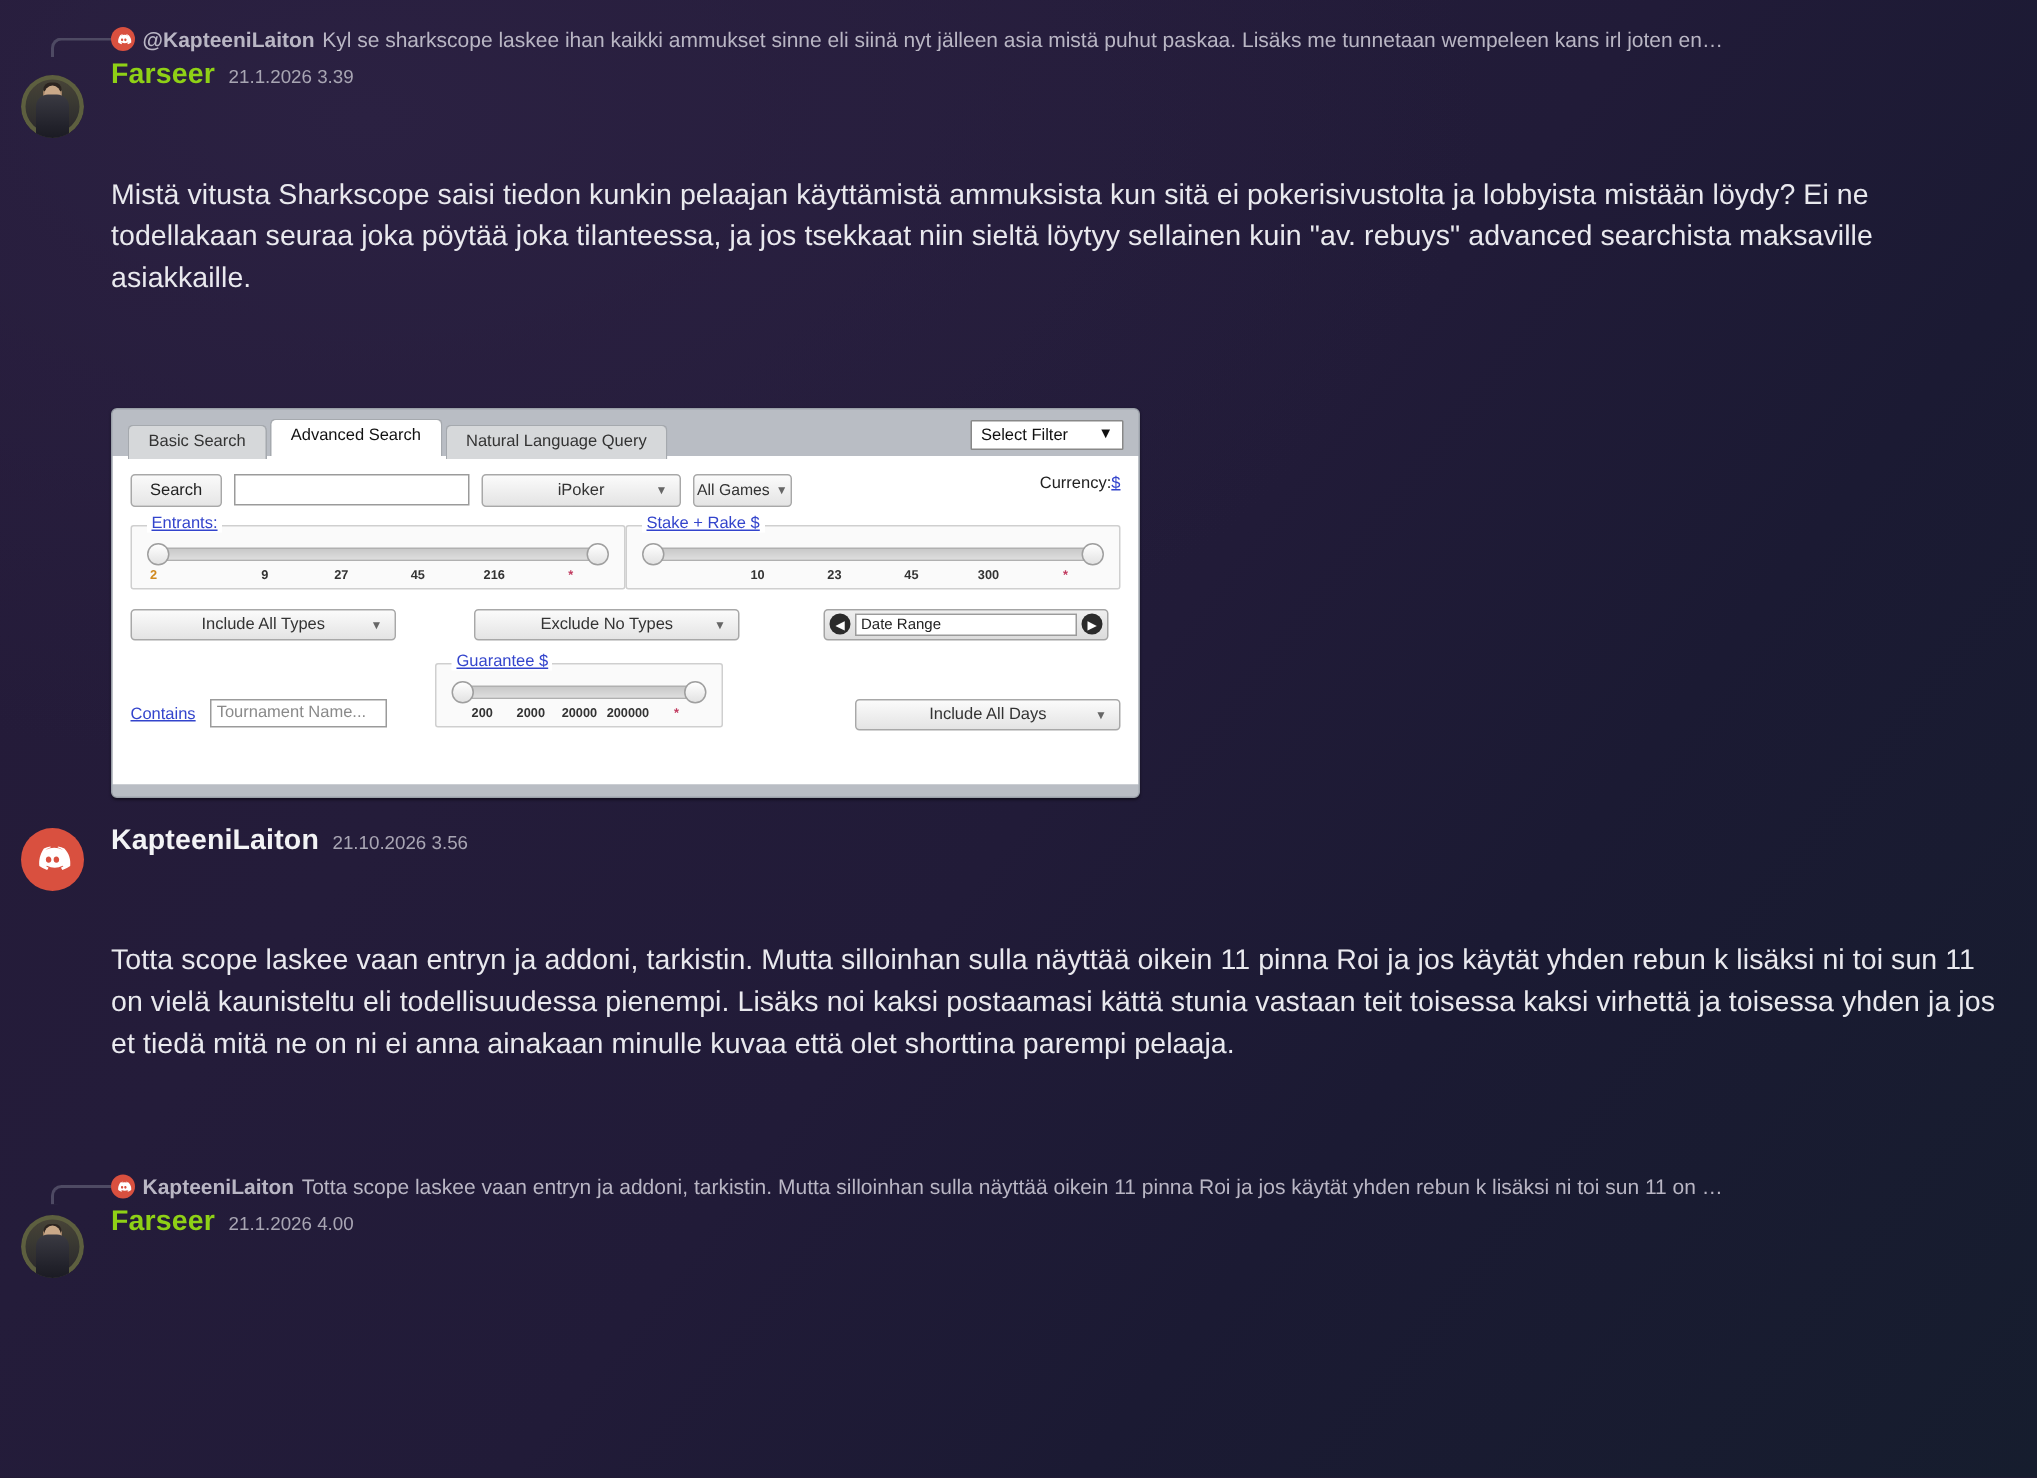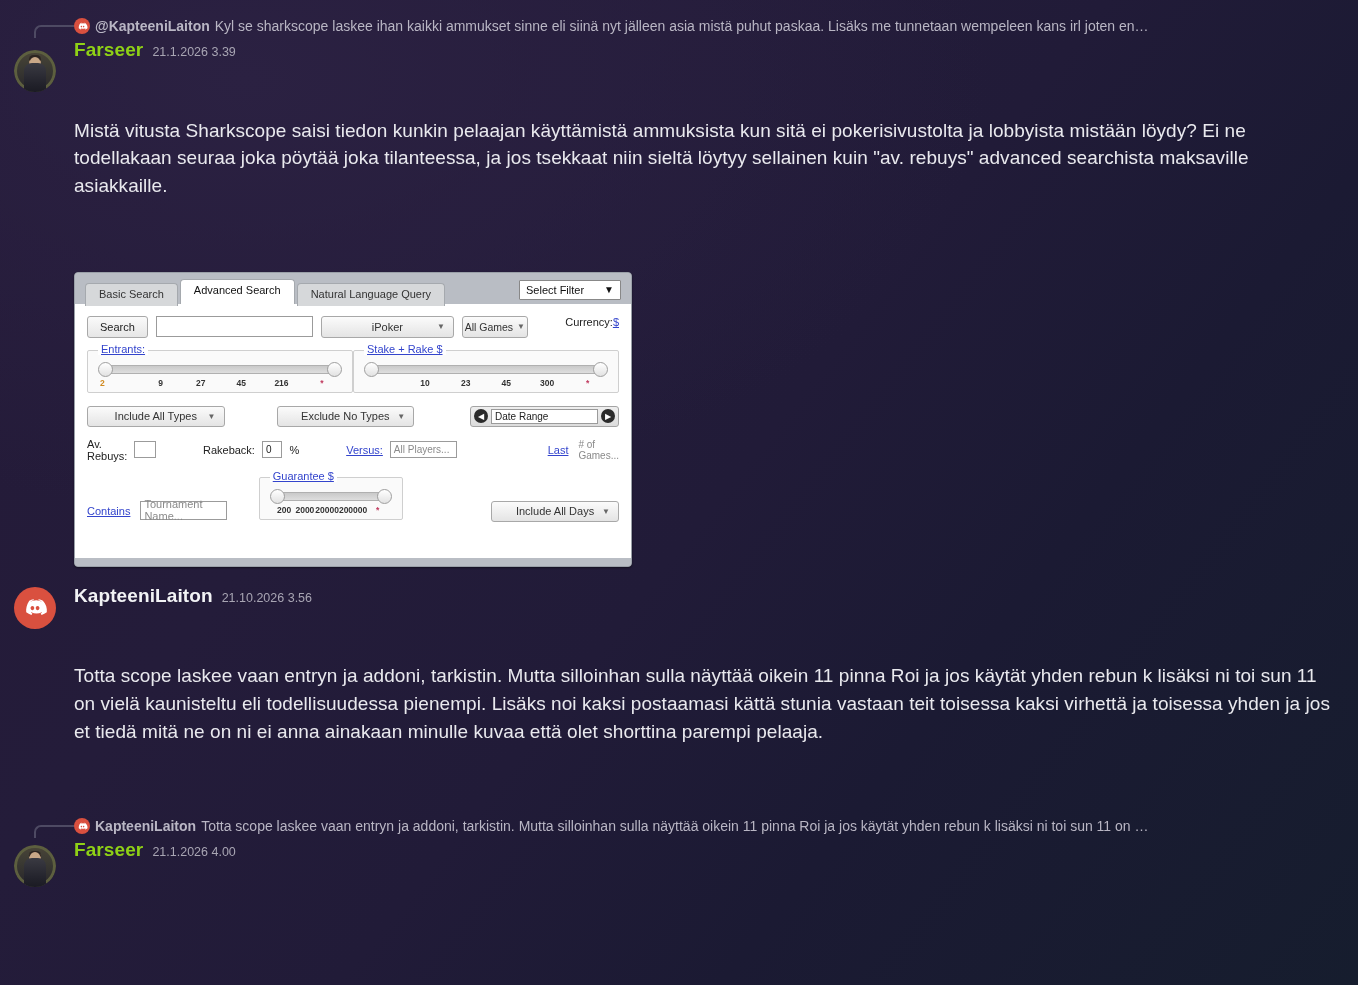--- a/index.html
+++ b/index.html
@@ -88,21 +88,21 @@
   .content {
     color:#e9e9ee; font-size:19px; line-height:1.45; white-space:pre-wrap;
     word-wrap:break-word; letter-spacing:.05px;
   }
   .content p { margin:0; }
   .content p + p { margin-top:17px; }
 
   
   .embed-wrap { margin-top:17px; }
   .ss {
-    width:558px; border-radius:4px; overflow:hidden; position:relative;
+    width:686px; border-radius:4px; overflow:hidden; position:relative;
     background:#b9bdc4;
     border:1px solid #9aa0a8;
     box-shadow:0 1px 2px rgba(0,0,0,.45);
     font-family:"Liberation Sans", sans-serif;
   }
   .ss-top { background:#b9bdc4; padding:6px 10px 0 10px; display:flex; align-items:flex-start; }
   .ss-tabs { display:flex; align-items:flex-end; gap:2px; flex:1 1 auto; }
   .ss-tab {
     font-size:11px; color:#333; background:#d6d8da;
     border:1px solid #a5a9ae; border-bottom:none;
@@ -303,31 +303,20 @@
                   <span>Exclude No Types</span>
                   <span class="car">▼</span>
                 </div>
                 <div class="daterange" style="margin-left:44px;">
                   <span class="circ">◀</span>
                   <span class="dr-field">Date Range</span>
                   <span class="circ">▶</span>
                 </div>
               </div>
 
-              <div class="row row4">
-                <span class="lbl">Av. Rebuys:</span>
-                <span class="tiny-in" style="width:34px;"></span>
-                <span class="lbl" style="margin-left:40px;">Rakeback:</span>
-                <span class="tiny-in" style="width:32px;">0</span>
-                <span class="lbl">%</span>
-                <span class="lnk" style="margin-left:40px;">Versus:</span>
-                <span class="tiny-in ph" style="width:113px;">All Players...</span>
-                <span class="lnk" style="margin-left:84px;">Last</span>
-                <span class="tiny-in ph" style="width:68px;border:none;"># of Games...</span>
-              </div>
 
               <div class="row row5">
                 <span class="lnk" style="margin-top:28px;">Contains</span>
                 <span class="tiny-in ph" style="width:118px;height:19px;font-size:11px;margin-top:24px;">Tournament Name...</span>
 
                 <div class="guar" style="margin-left:22px;">
                   <div class="fs-legend">Guarantee $</div>
                   <div class="track">
                     <div class="knob l"></div>
                     <div class="knob r"></div>

